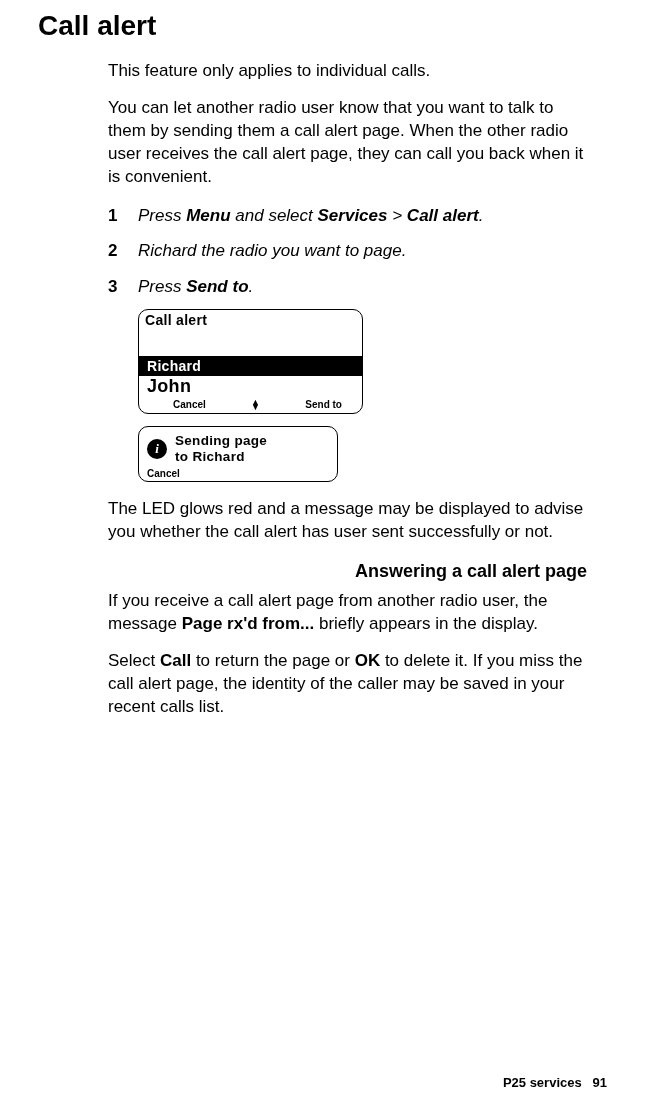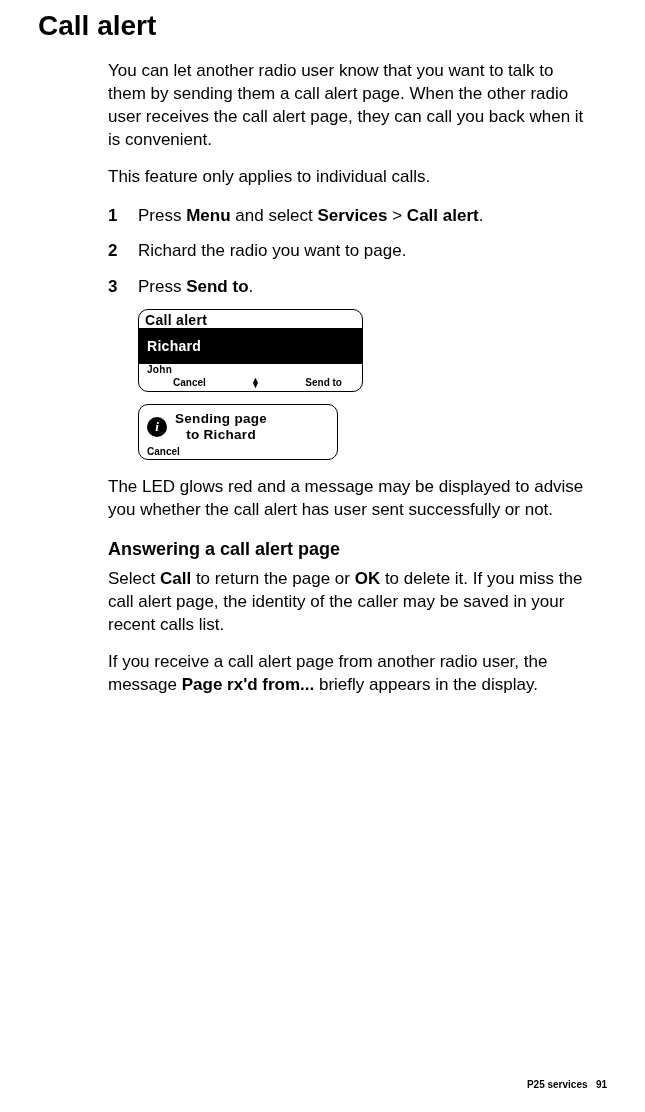--- a/index.html
+++ b/index.html
@@ -36,21 +36,21 @@
     font-size: 17px;
     line-height: 1.5;
     margin-bottom: 10px;
     display: flex;
   }
   ol.steps li .num {
     font-weight: bold;
     width: 30px;
     flex: none;
   }
-  ol.steps li .txt { flex: 1; }
+  ol.steps li .txt { flex: 1; font-style: italic; }
   .bold { font-weight: bold; }
 
   
   .display1 {
     width: 225px;
     border: 1.5px solid #000;
     border-radius: 10px;
     margin: 4px 0 12px 30px;
     overflow: hidden;
     font-family: "Arial Black", Arial, sans-serif;
@@ -60,25 +60,26 @@
     font-size: 14px;
     font-weight: 900;
     padding: 2px 6px 0 6px;
     letter-spacing: 0.3px;
   }
   .display1 .d-sel {
     background: #000;
     color: #fff;
     font-size: 14px;
     font-weight: 900;
-    padding: 10px 8px;
+    padding: 2px 8px;
     letter-spacing: 0.3px;
+    margin-top: 28px;
   }
   .display1 .d-item {
-    font-size: 10px;
+    font-size: 18px;
     font-weight: 900;
     padding: 0 8px 1px 8px;
     letter-spacing: 0.3px;
   }
   .display1 .d-soft {
     display: flex;
     justify-content: space-between;
     align-items: center;
     font-size: 10px;
     font-weight: 900;
@@ -107,46 +108,47 @@
     gap: 8px;
   }
   .display2 .info-icon {
     width: 20px; height: 20px; border-radius: 50%;
     background: #000; color: #fff; display: flex;
     align-items: center; justify-content: center;
     font-family: Georgia, 'Times New Roman', serif;
     font-style: italic; font-weight: bold; font-size: 13px;
     flex: none;
   }
-  .display2 .msg { font-size: 13.5px; font-weight: 900; line-height: 1.2; letter-spacing: 0.3px; text-align: center; }
+  .display2 .msg { font-size: 13.5px; font-weight: 900; line-height: 1.2; letter-spacing: 0.3px; }
   .display2 .d2-soft { font-size: 10px; font-weight: 900; padding-top: 2px; }
 
   h2.sub {
     font-size: 18px;
     font-weight: bold;
     margin: 18px 0 8px 0;
+    text-align: right;
   }
 
   .footer {
     position: absolute;
     bottom: 22px;
     right: 38px;
-    font-size: 10px;
+    font-size: 13px;
   }
   .footer .sec { font-weight: bold; }
 </style>
 </head>
 <body>
 
 <h1 class="title">Call alert</h1>
 
 <div class="body-col">
 
+  <p class="para">This feature only applies to individual calls.</p>
   <p class="para">You can let another radio user know that you want to talk to them by sending them a call alert page. When the other radio user receives the call alert page, they can call you back when it is convenient.</p>
-  <p class="para">This feature only applies to individual calls.</p>
 
   <ol class="steps">
     <li>
       <span class="num">1</span>
       <span class="txt">
         <span>Press </span><span class="bold">Menu</span><span> and select </span><span class="bold">Services</span><span> &gt; </span><span class="bold">Call alert</span><span>.</span>
       </span>
     </li>
     <li>
       <span class="num">2</span>
@@ -184,24 +186,24 @@
       </span>
     </div>
     <div class="d2-soft">Cancel</div>
   </div>
 
   <p class="para">The LED glows red and a message may be displayed to advise you whether the call alert has user sent successfully or not.</p>
 
   <h2 class="sub">Answering a call alert page</h2>
 
   <p class="para">
+    <span>If you receive a call alert page from another radio user, the message </span><span class="bold">Page rx'd from...</span><span> briefly appears in the display.</span>
+  </p>
+
+  <p class="para">
     <span>Select </span><span class="bold">Call</span><span> to return the page or </span><span class="bold">OK</span><span> to delete it. If you miss the call alert page, the identity of the caller may be saved in your recent calls list.</span>
-  </p>
-
-  <p class="para">
-    <span>If you receive a call alert page from another radio user, the message </span><span class="bold">Page rx'd from...</span><span> briefly appears in the display.</span>
   </p>
 
 </div>
 
 <div class="footer">
   <span class="sec">P25 services</span>&nbsp;&nbsp;&nbsp;<span class="sec">91</span>
 </div>
 
 </body></html>

